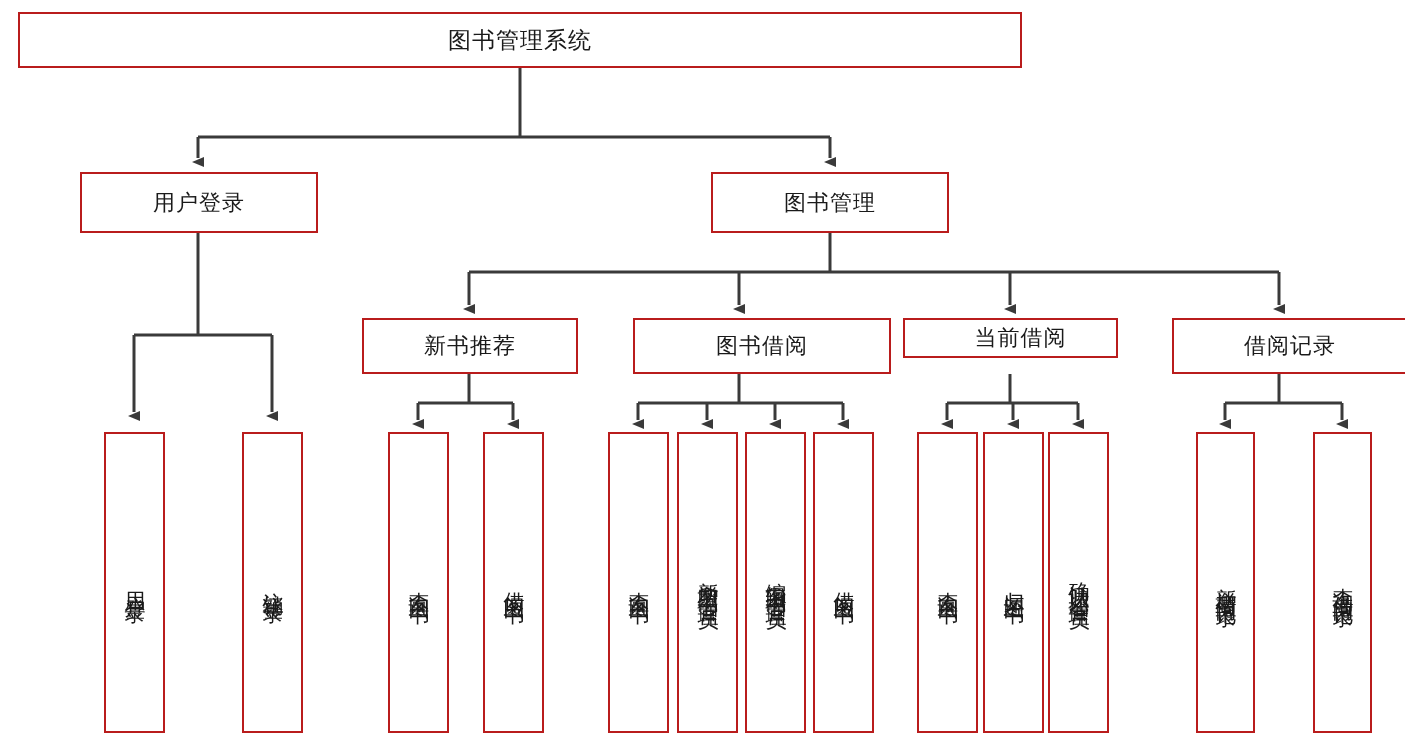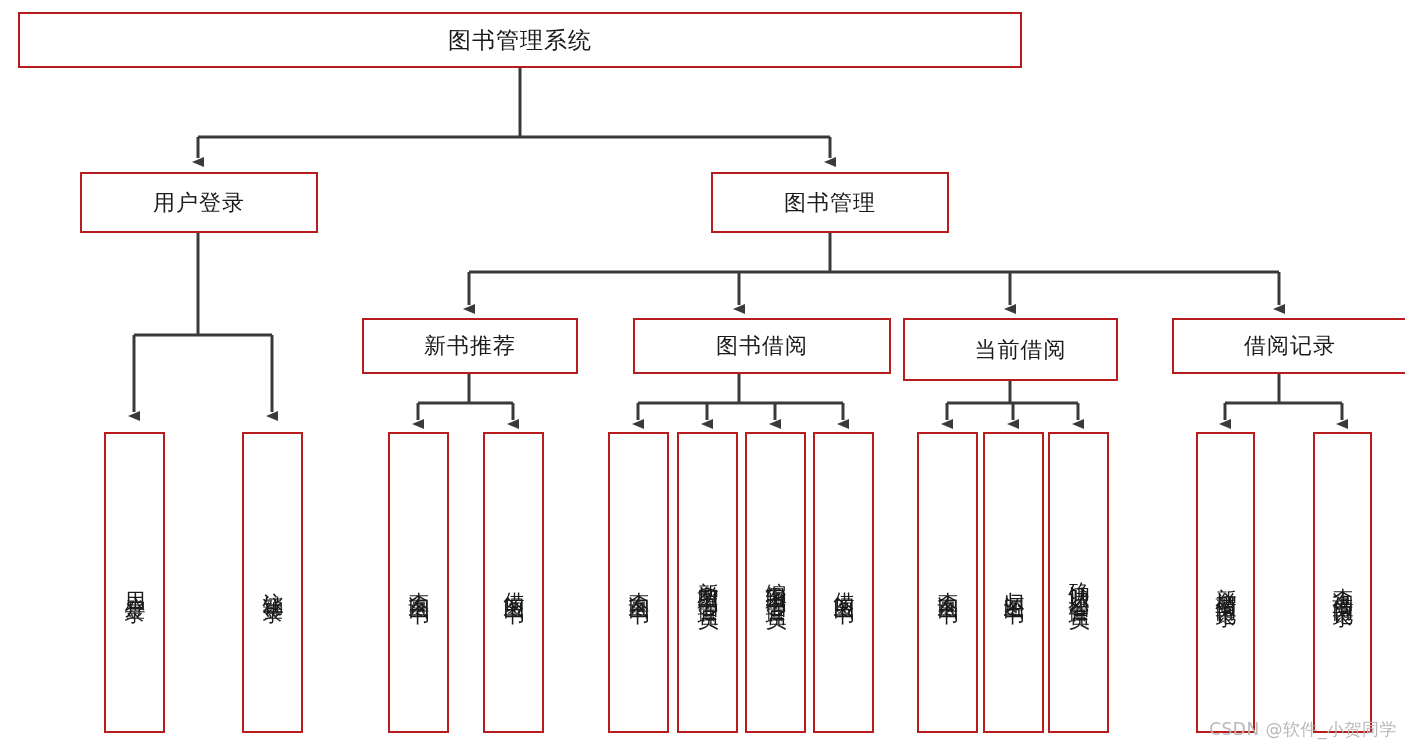--- a/index.html
+++ b/index.html
@@ -134,21 +134,21 @@
   <div class="node mid" style="left:711px; top:172px; width:238px; height:61px;">
     <span class="label">图书管理</span>
   </div>
 
   <div class="node mid" style="left:362px; top:318px; width:216px; height:56px;">
     <span class="label">新书推荐</span>
   </div>
   <div class="node mid" style="left:633px; top:318px; width:258px; height:56px;">
     <span class="label">图书借阅</span>
   </div>
-  <div class="node mid" style="left:903px; top:318px; width:215px; height:63px;padding-left:20px;">
+  <div class="node mid" style="left:903px; top:318px; width:215px; height:40px;padding-left:20px;">
     <span class="label">当前借阅</span>
   </div>
   <div class="node mid" style="left:1172px; top:318px; width:236px; height:56px;align-items:center;">
     <span class="label">借阅记录</span>
   </div>
 
   <div class="node leaf" style="left:104px; top:432px; width:61px; height:301px;">
     <span class="label">用户登录</span>
   </div>
   <div class="node leaf" style="left:242px; top:432px; width:61px; height:301px;">
@@ -185,15 +185,14 @@
     <span class="label">确认归还（管理员）</span>
   </div>
 
   <div class="node leaf" style="left:1196px; top:432px; width:59px; height:301px;">
     <span class="label">新增借阅记录</span>
   </div>
   <div class="node leaf" style="left:1313px; top:432px; width:59px; height:301px;">
     <span class="label">查询借阅记录</span>
   </div>
 
-  <div class="watermark">CSDN @软件_小贺同学</div>
 
 </div>
 
 </body></html>

